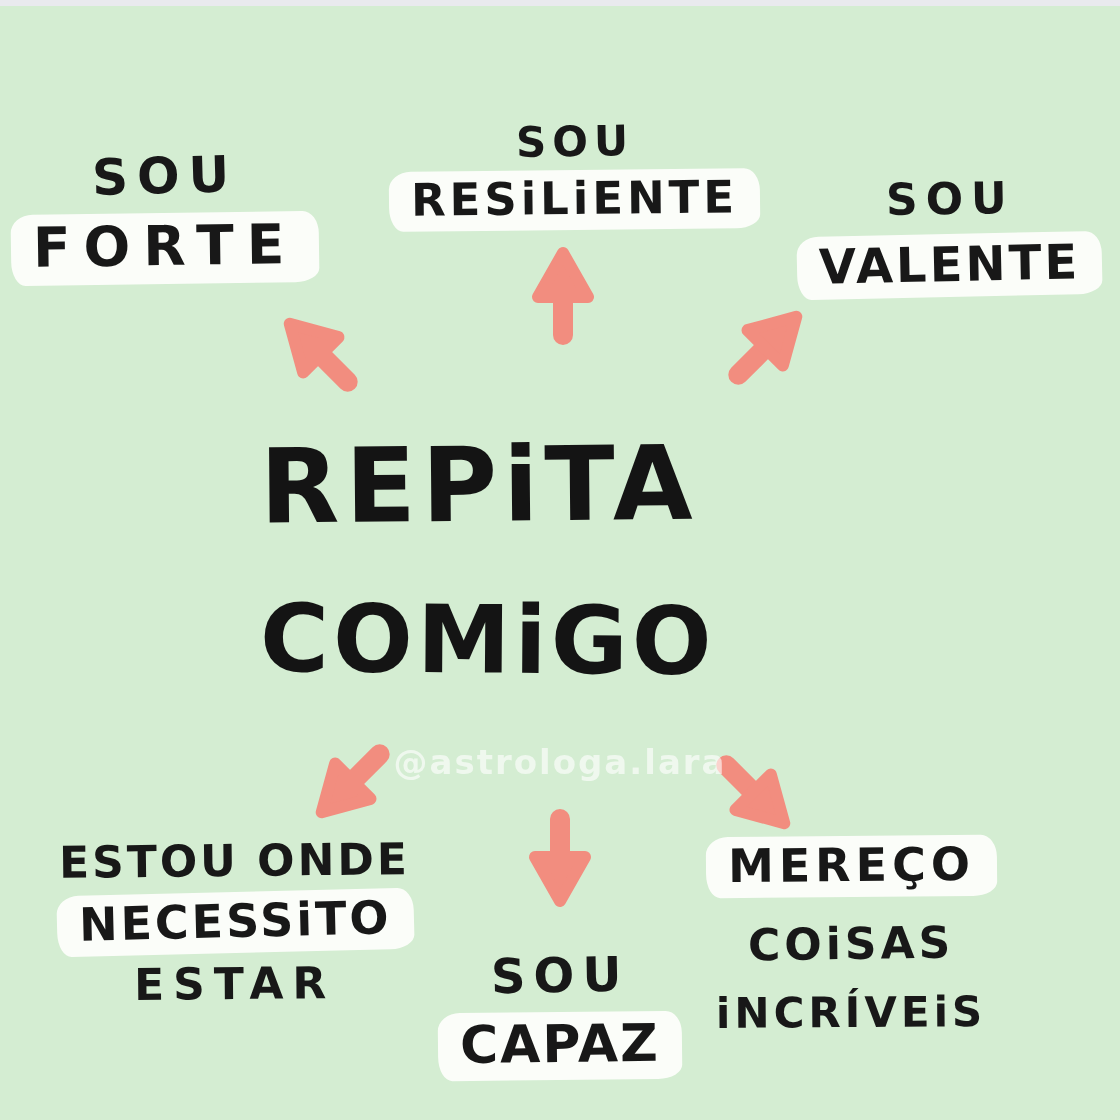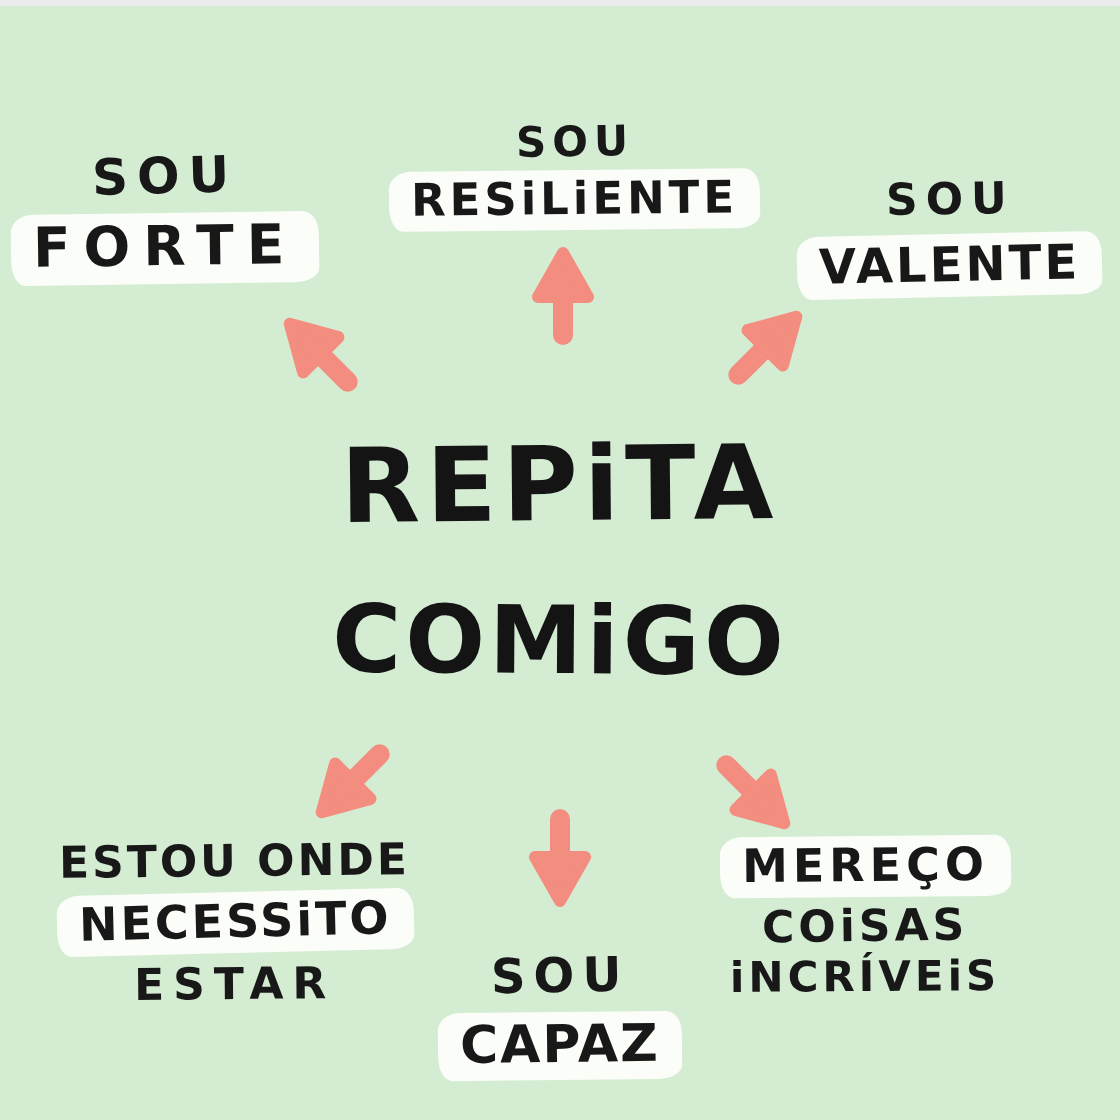--- a/index.html
+++ b/index.html
@@ -37,21 +37,21 @@
   .aff-tc{left:375px;top:120px;width:400px;}
   .aff-tc .l0{font-size:42px;letter-spacing:6px;margin-bottom:6px;transform:rotate(-1deg);}
   .aff-tc .l1{font-size:45px;letter-spacing:4px;transform:rotate(-0.6deg);}
   
   .aff-tr{left:770px;top:176px;width:360px;}
   .aff-tr .l0{font-size:44px;letter-spacing:8px;margin-bottom:12px;transform:rotate(-1deg);}
   .aff-tr .l1{font-size:48px;letter-spacing:3px;transform:rotate(-1.2deg);}
   
   .center-title{
     position:absolute;left:260px;top:424px;width:600px;
-    text-align:center;color:#141414;
+    text-align:left;color:#141414;
   }
   .center-title .t1{display:block;font-size:103px;letter-spacing:6px;transform:rotate(-0.5deg);}
   .center-title .t2{display:block;font-size:94px;letter-spacing:4px;margin-top:42px;transform:rotate(0.4deg);}
   
   .watermark{
     position:absolute;left:260px;top:742px;width:600px;
     text-align:center;
     font-size:34px;font-weight:bold;
     color:rgba(255,255,255,0.62);
     letter-spacing:2px;
@@ -59,21 +59,21 @@
   
   .aff-bl{left:35px;top:838px;width:400px;}
   .aff-bl .l0{font-size:44px;letter-spacing:3px;margin-bottom:8px;transform:rotate(-0.6deg);}
   .aff-bl .l1{font-size:46px;letter-spacing:3px;transform:rotate(-1.4deg);}
   .aff-bl .l2{font-size:44px;letter-spacing:9px;margin-top:8px;transform:rotate(-0.5deg);}
   
   .aff-bc{left:410px;top:950px;width:300px;}
   .aff-bc .l0{font-size:48px;letter-spacing:8px;margin-bottom:12px;transform:rotate(-1deg);}
   .aff-bc .l1{font-size:52px;letter-spacing:2px;transform:rotate(-0.6deg);}
   
-  .aff-br{left:690px;top:836px;width:350px;}
+  .aff-br{left:676px;top:836px;width:350px;gap:18px;}
   .aff-br .l0{font-size:46px;letter-spacing:5px;transform:rotate(-0.5deg);}
   .aff-br .l1{font-size:44px;letter-spacing:4px;margin-top:6px;transform:rotate(-0.8deg);}
   .aff-br .l2{font-size:42px;letter-spacing:4px;margin-top:6px;transform:rotate(-0.4deg);}
   
   .arrow{position:absolute;width:68px;height:100px;overflow:visible;}
   .arrow-up-left   {left:284px;top:302px;transform:rotate(-45deg);}
   .arrow-up        {left:529px;top:243px;transform:rotate(0deg);}
   .arrow-up-right  {left:734px;top:295px;transform:rotate(45deg);}
   .arrow-down-left {left:316px;top:734px;transform:rotate(-135deg);}
   .arrow-down      {left:526px;top:811px;transform:rotate(180deg);}
@@ -124,20 +124,21 @@
   <svg class="arrow arrow-down-right" viewBox="0 0 68 100">
     <line x1="34" y1="92" x2="34" y2="56" stroke="#f28d7f" stroke-width="20" stroke-linecap="round"></line>
     <path d="M34 10 L59 54 L9 54 Z" fill="#f28d7f" stroke="#f28d7f" stroke-width="12" stroke-linejoin="round"></path>
   </svg>
 
   <div class="center-title">
     <span class="t1">REPiTA</span>
     <span class="t2">COMiGO</span>
   </div>
 
+  <div class="watermark">@astrologa.lara</div>
 
   <div class="aff aff-bl">
     <span class="line l0">ESTOU ONDE</span>
     <span class="line l1 hl">NECESSiTO</span>
     <span class="line l2">ESTAR</span>
   </div>
 
   <div class="aff aff-bc">
     <span class="line l0">SOU</span>
     <span class="line l1 hl">CAPAZ</span>

